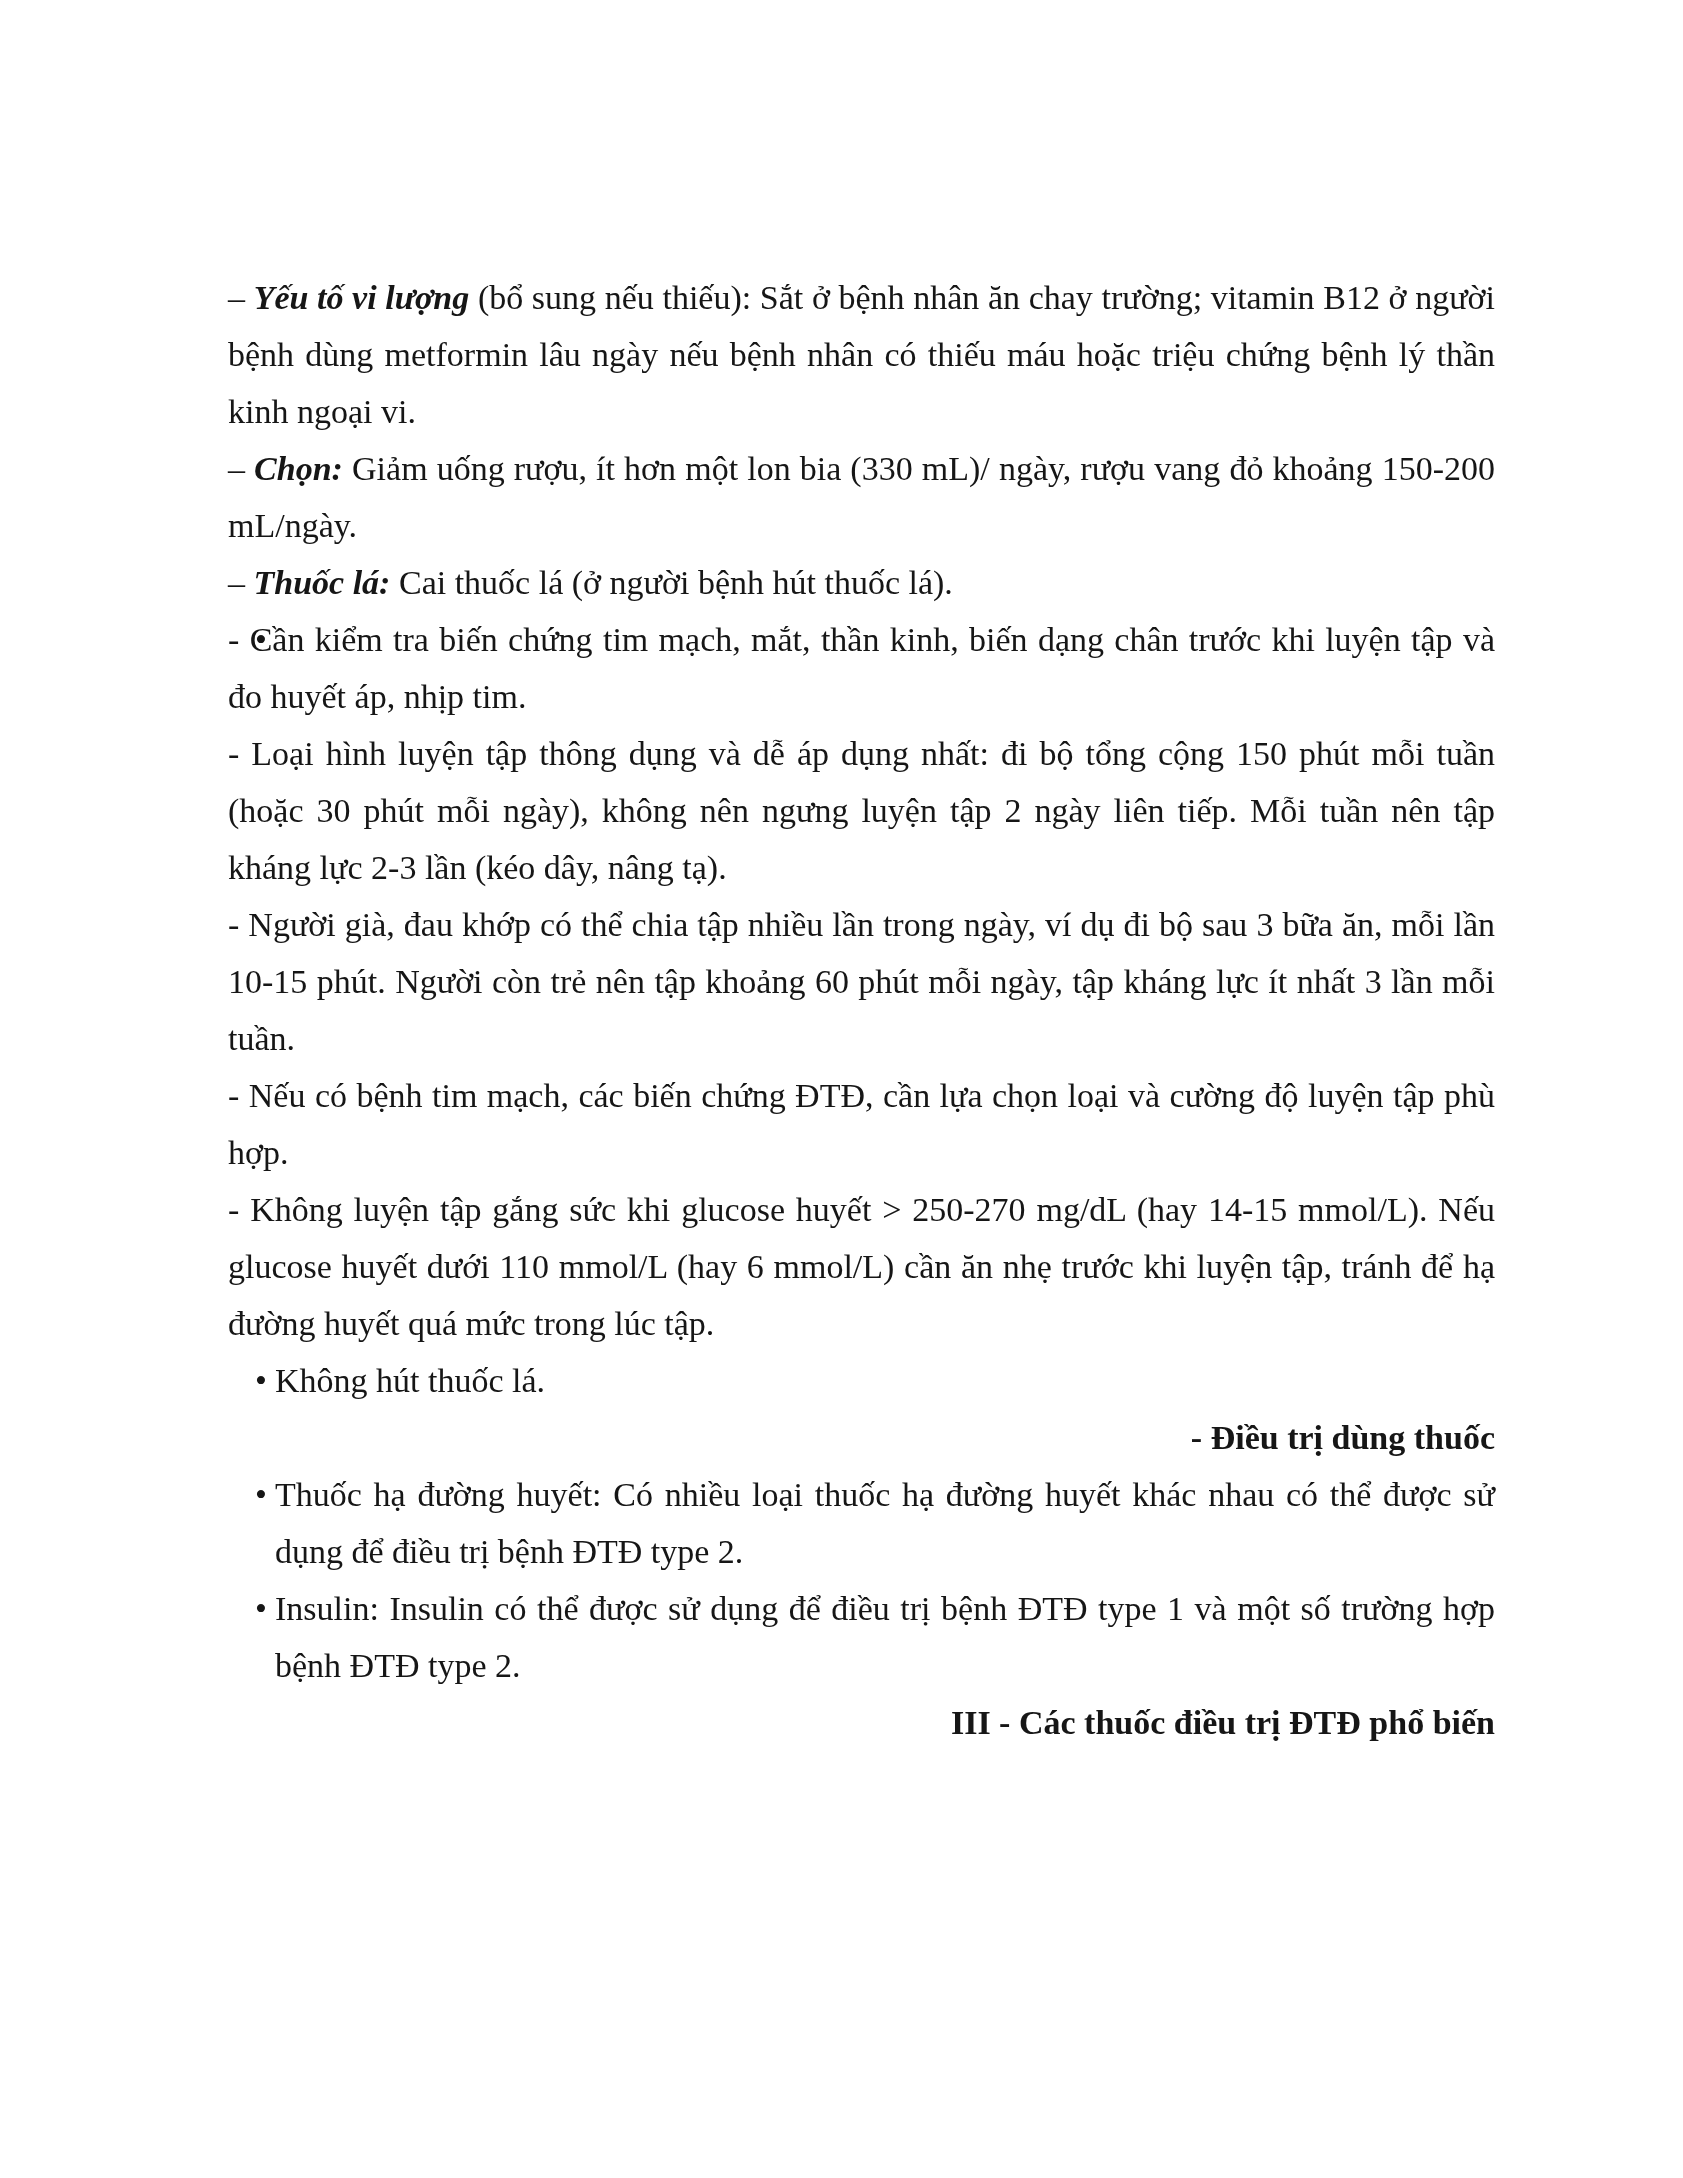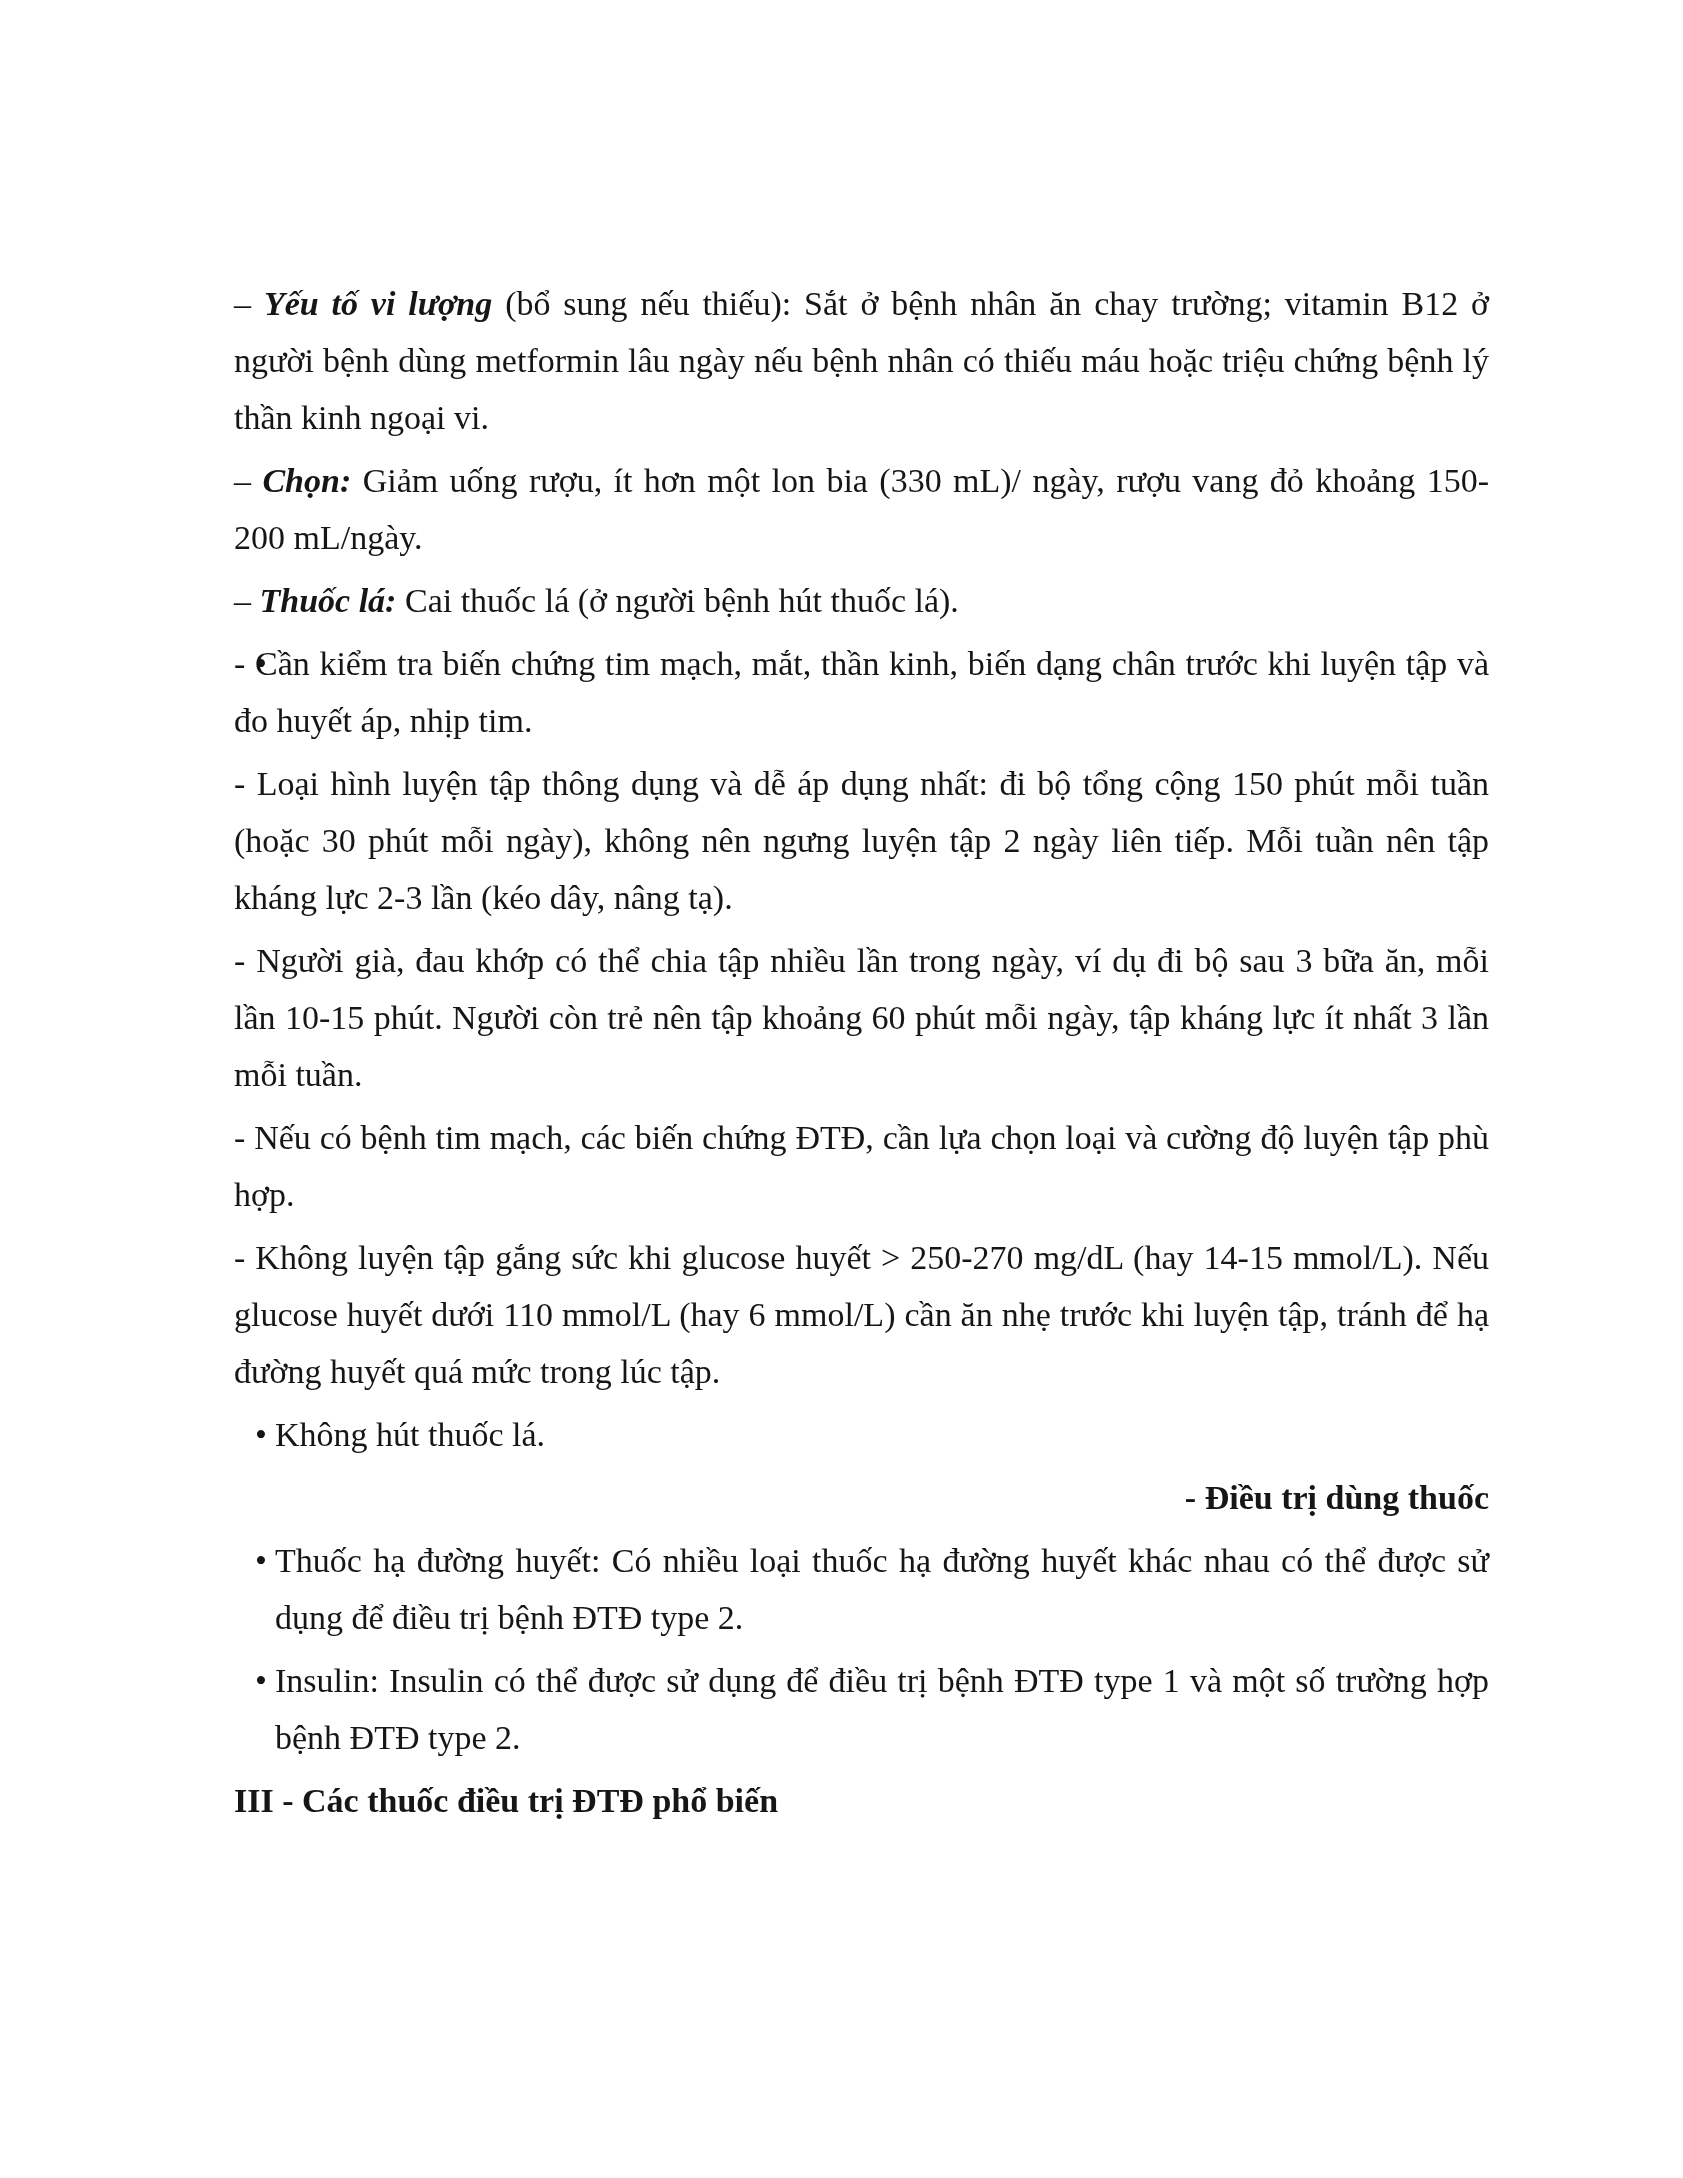--- a/index.html
+++ b/index.html
@@ -15,33 +15,33 @@
   }
   .content {
     position: absolute;
     left: 228px;
     top: 269px;
     width: 1267px;
     font-size: 34px;
     line-height: 57px;
     text-align: justify;
   }
-  .para { margin: 6px; padding: 0; }
+  .para { margin: 0; padding: 0; }
   .bi { font-weight: bold; font-style: italic; }
   .bullet {
     position: relative;
     margin-left: 47px;
   }
   .bullet .marker {
     position: absolute;
     left: -20px;
     top: 0;
   }
   .bold-line { font-weight: bold; text-align: right; }
-  .heading { font-weight: bold; text-align: left; font-size: 34px; }
+  .heading { font-weight: bold; text-align: right; font-size: 34px; }
 </style>
 </head>
 <body>
 
 <div class="page">
   <div class="content">
 
     <p class="para"><span>– </span><span class="bi">Yếu tố vi lượng</span><span> (bổ sung nếu thiếu): Sắt ở bệnh nhân ăn chay trường; vitamin B12 ở người bệnh dùng metformin lâu ngày nếu bệnh nhân có thiếu máu hoặc triệu chứng bệnh lý thần kinh ngoại vi.</span></p>
 
     <p class="para"><span>– </span><span class="bi">Chọn:</span><span> Giảm uống rượu, ít hơn một lon bia (330 mL)/ ngày, rượu vang đỏ khoảng 150-200 mL/ngày.</span></p>

